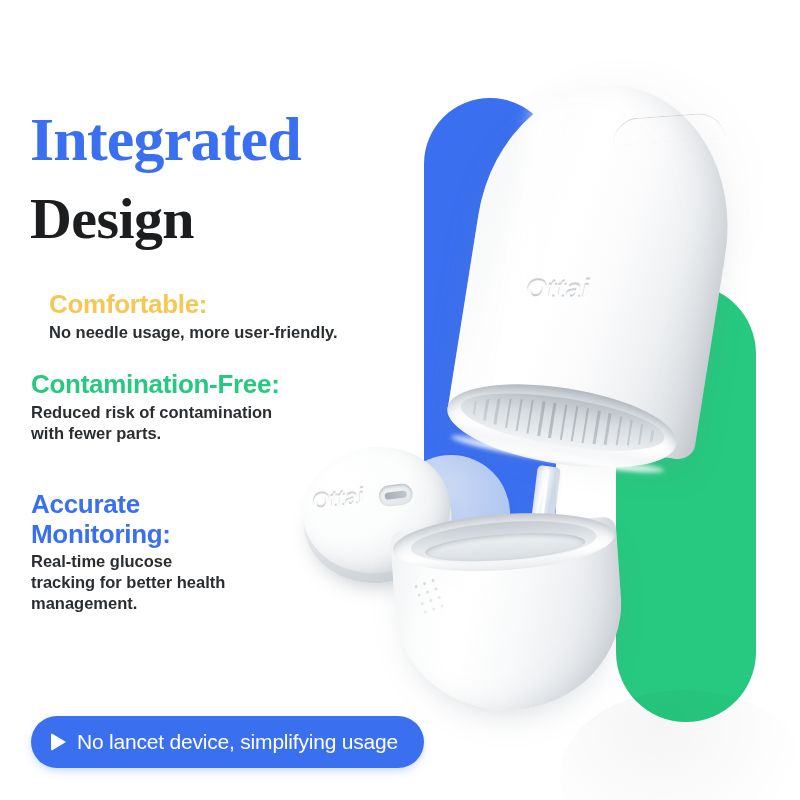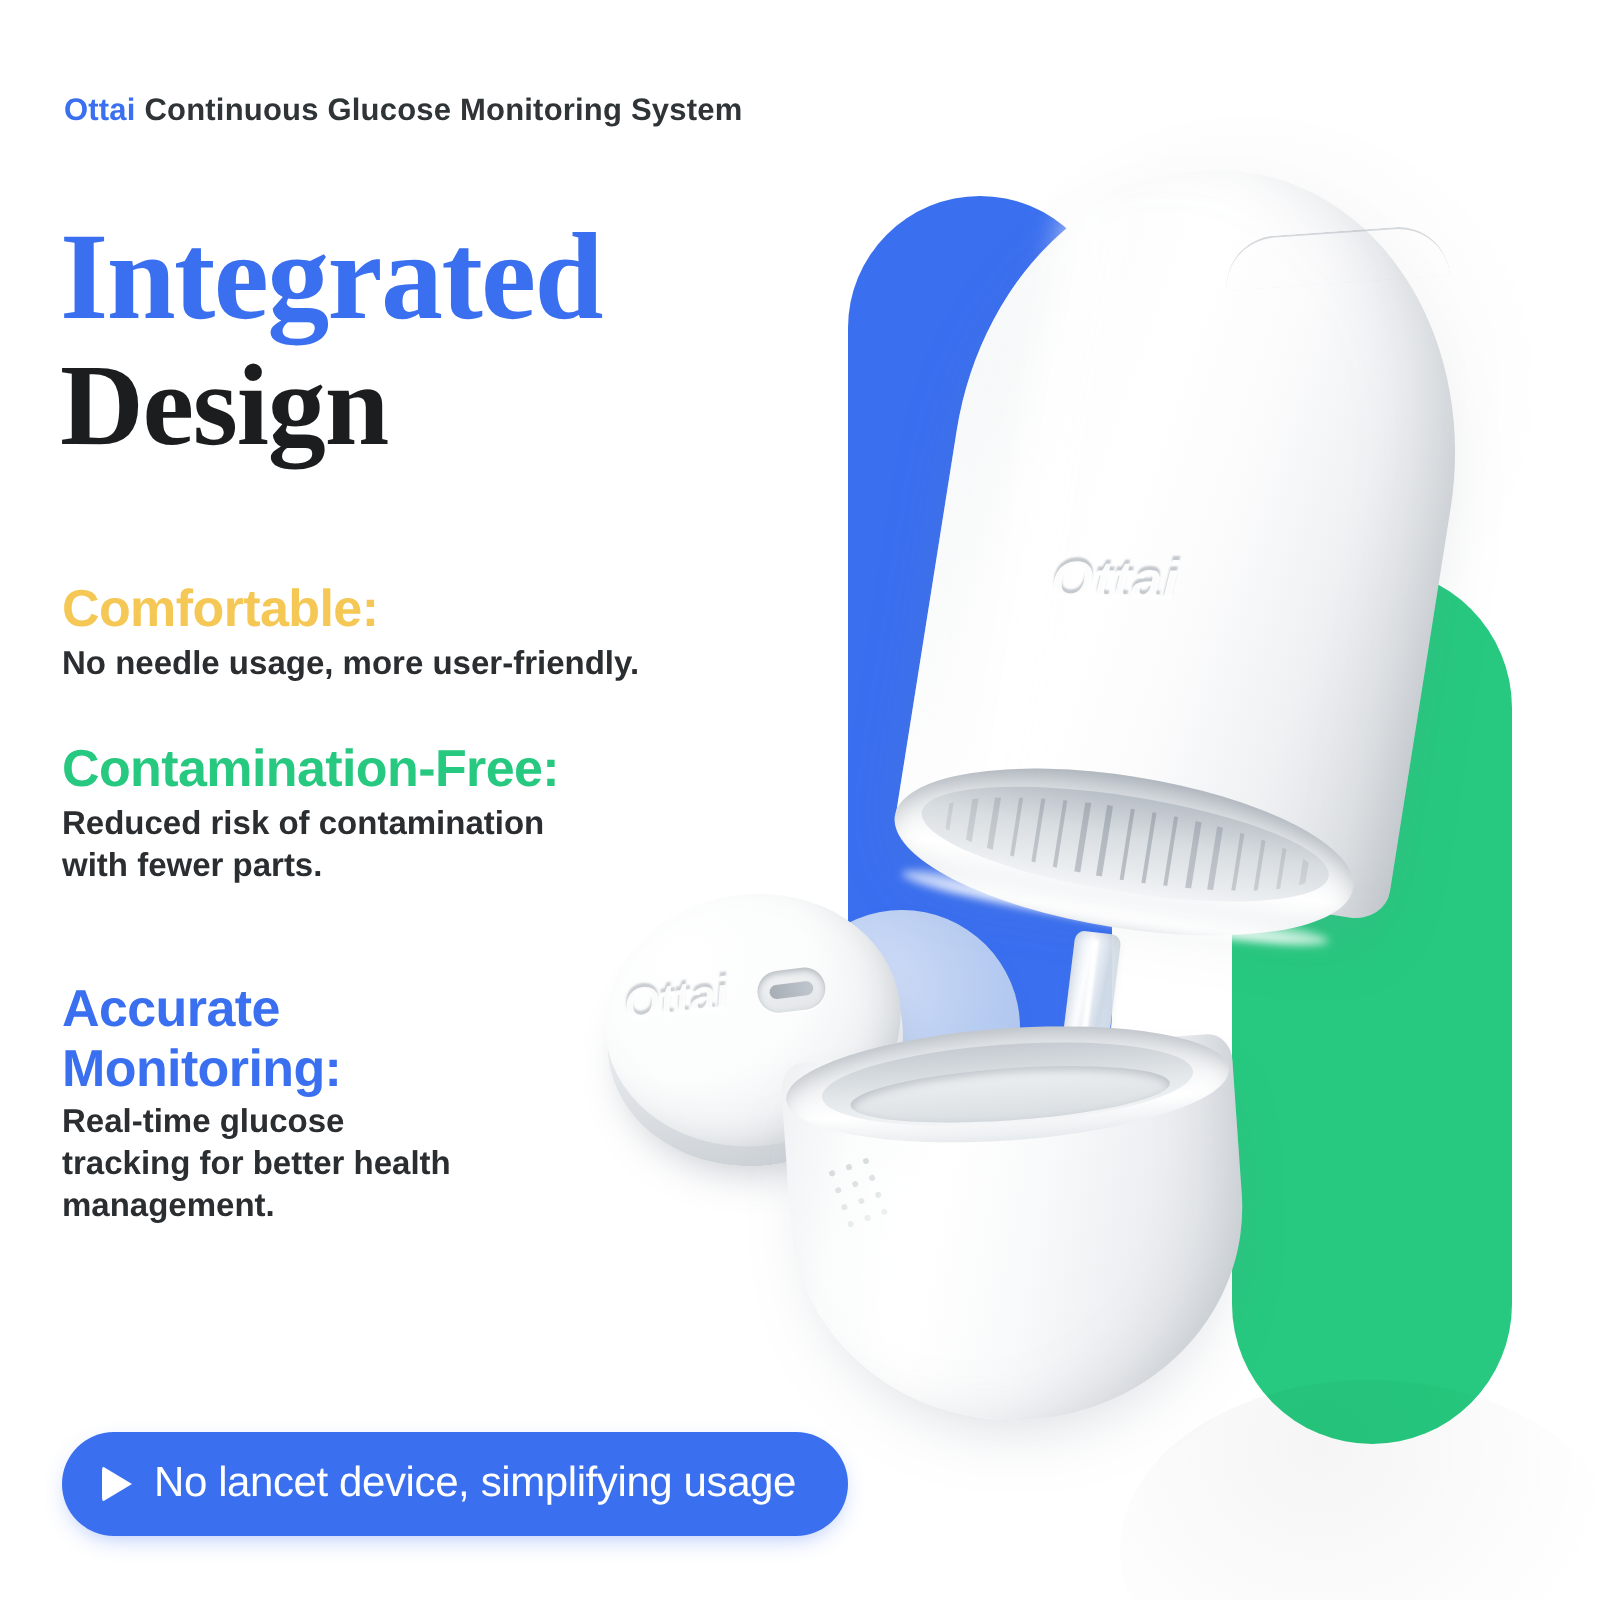--- a/index.html
+++ b/index.html
@@ -322,35 +322,35 @@
   .eyebrow .brand { color:#3A6FF0; }
 
   .headline { position:absolute; left:30px; top:108px;font-family:Liberation Serif, serif; }
   .headline .l1 {
     font-size:62px; font-weight:700; line-height:1.02;
     color:#3A6FF0; letter-spacing:-.8px;
   }
   .headline .l2 {
     font-size:58px; font-weight:700; line-height:1.04;
     color:#1b1d1f; letter-spacing:-.6px;
-    margin-top:2px;
+    margin-top:18px;
   }
 
   .feature { position:absolute; left:31px; }
   .feature .head {
     font-size:26px; font-weight:700; line-height:1.14;
     letter-spacing:-.3px;
     white-space:pre-line;
   }
   .feature .body {
     font-size:16.5px; font-weight:700; line-height:1.28;
     color:#2b2e31; margin-top:2px;
     white-space:pre-line;
   }
-  #feature-0 { top:290px; }
+  #feature-0 { top:290px;margin-left:18px; }
   #feature-1 { top:370px; }
   #feature-2 { top:490px; }
 
   .cta {
     position:absolute; left:31px; top:716px;
     height:52px;
     display:flex; align-items:center; gap:11px;
     padding:0 26px 0 20px;
     background:#3A6FF0;
     border-radius:26px;
@@ -446,24 +446,20 @@
         <i style="left: 18px; top: 18px; opacity: 0.51;"></i>
         <i style="left: 0px; top: 27px; opacity: 0.39;"></i>
         <i style="left: 9px; top: 27px; opacity: 0.39;"></i>
         <i style="left: 18px; top: 27px; opacity: 0.39;"></i>
       </div>
   </div>
 </div>
 
 <div id="content">
 
-  <div class="eyebrow">
-    <span class="brand" style="color: rgb(58, 111, 240);">Ottai</span>
-    <span>Continuous Glucose Monitoring System</span>
-  </div>
 
   <div class="headline">
     <div class="l1" style="color: rgb(58, 111, 240);">Integrated</div>
     <div class="l2">Design</div>
   </div>
 
   <div class="feature" id="feature-0">
     <div class="head" style="color: rgb(245, 199, 85);">Comfortable:</div>
     <div class="body">No needle usage, more user-friendly.</div>
   </div>

